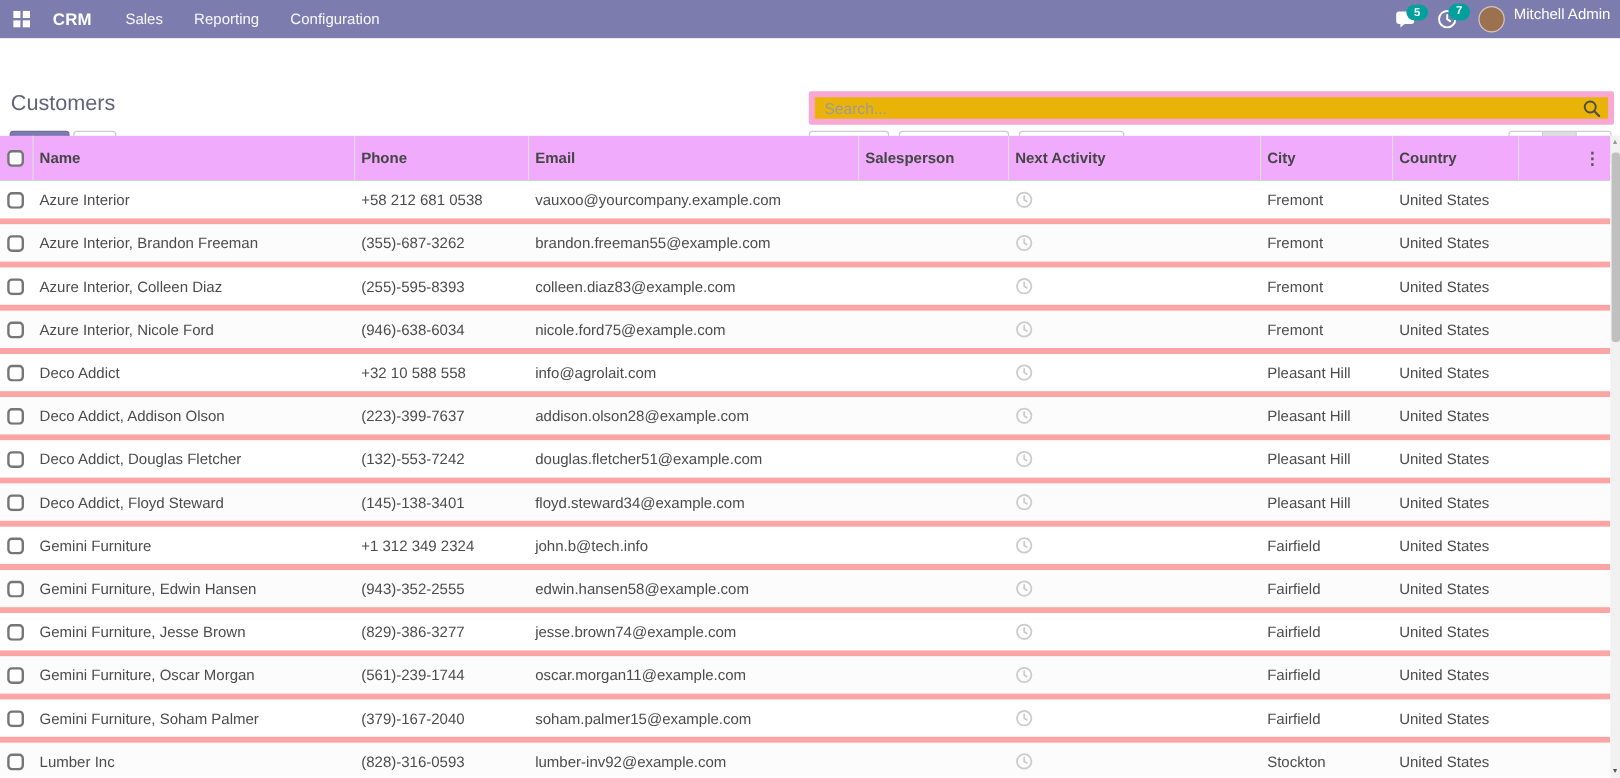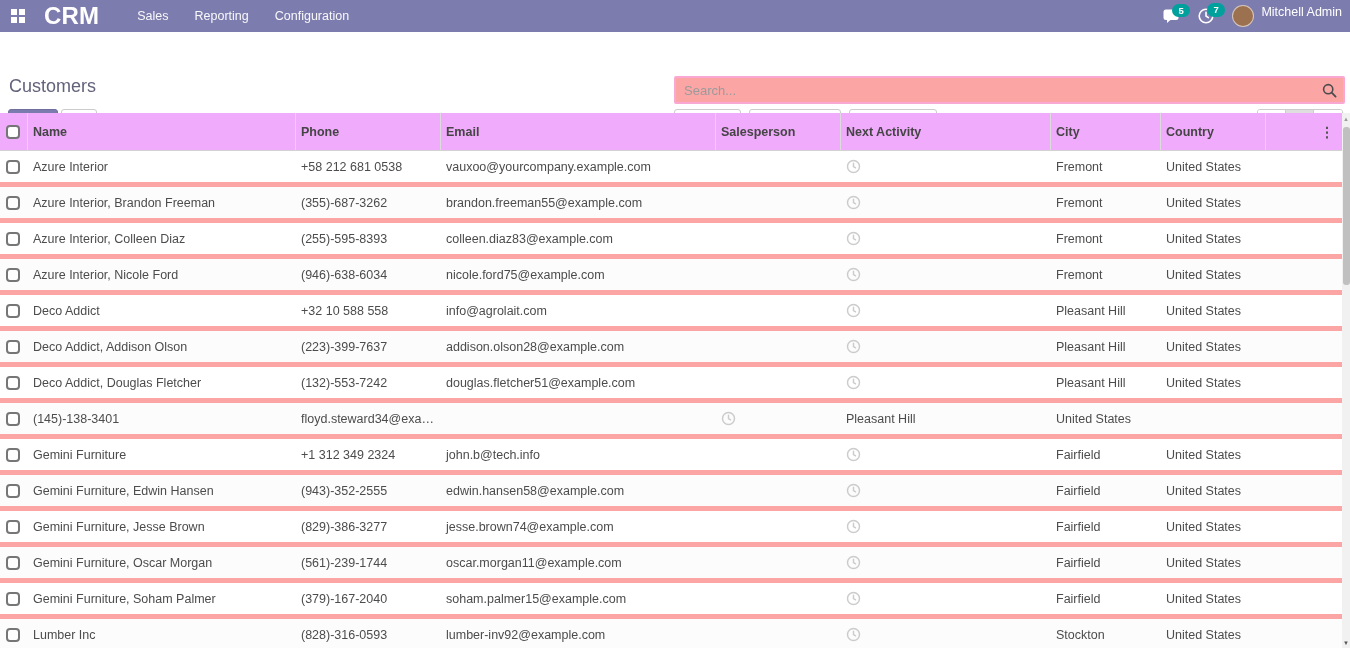--- a/index.html
+++ b/index.html
@@ -4,40 +4,40 @@
 <style>
   * { margin:0; padding:0; box-sizing:border-box; }
   html,body { width:1350px; height:648px; overflow:hidden; background:#fff;
               font-family:"Liberation Sans", sans-serif; color:#4c4c4c; }
 
   
   .navbar { height:32px; background:#7d7cae; display:flex; align-items:center;
             color:#fff; position:relative; }
   .apps-toggle { width:32px; height:32px; display:flex; align-items:center;
                  justify-content:center; cursor:pointer; margin-left:2px; }
-  .brand { font-size:24px; font-weight:bold; margin-left:10px; margin-right:38px; letter-spacing:.2px; }
+  .brand { font-size:14px; font-weight:bold; margin-left:10px; margin-right:28px; letter-spacing:.2px; }
   .nav-menu { display:flex; gap:26px; font-size:12.5px; }
   .nav-menu .menu-item { cursor:pointer; opacity:.95; }
   .nav-right { position:absolute; right:8px; top:0; height:32px; display:flex;
                align-items:center; gap:18px; }
   .icon-badge-wrap { position:relative; display:flex; align-items:center; }
   .badge { position:absolute; top:-5px; left:9px; background:#00a09d; color:#fff;
            font-size:9.5px; font-weight:bold; border-radius:9px; padding:2px 6px;
            line-height:1; }
   .user-block { display:flex; align-items:flex-start; gap:7px; }
   .avatar { width:22px; height:22px; border-radius:50%;
             background:radial-gradient(circle at 35% 30%, #d8b490 0 35%, #8a5d3b 70%, #4e3categorical520 100%);
             background-color:#9c7150; border:1px solid rgba(255,255,255,.6); }
   .user-name { font-size:12.5px; }
 
   
   .control-panel { position:relative; height:81px; background:#fff;padding-left:44px; }
   .page-title { position:absolute; left:9px; top:44px; font-size:18px; color:#62627b; }
   .search-box { position:absolute; left:674px; right:5px; top:44px; height:28px;
-                border:2px solid #f9a8d4; border-radius:2px; background:#fca5a5;
+                border:5px solid #f9a8d4; border-radius:2px; background:#eab308;
                 display:flex; align-items:center; }
   .search-box input { flex:1; border:none; outline:none; font-size:13px; color:#4c4c4c;
                       padding:0 8px; font-family:inherit; background:transparent; }
   .search-box input::placeholder { color:#9b9b9b; }
   .search-btn { width:28px; height:26px; display:flex; align-items:center;
                 justify-content:center; cursor:pointer; }
 
   .btn { display:inline-flex; align-items:center; justify-content:center; gap:6px;
          height:28px; border:1px solid #ccc; border-radius:3px; background:#fff;
          font-size:13px; color:#3c3c3c; cursor:pointer; font-family:inherit; }
@@ -362,20 +362,21 @@
     </div>
     <div class="td">Pleasant Hill</div>
     <div class="td">United States</div>
     <div class="td"></div>
   </div>
 
   <div class="tr">
     <div class="td">
       <span class="checkbox"></span>
     </div>
+    <div class="td">Deco Addict, Floyd Steward</div>
     <div class="td">(145)-138-3401</div>
     <div class="td">floyd.steward34@example.com</div>
     <div class="td"></div>
     <div class="td clock-cell">
       <svg width="15" height="15" viewBox="0 0 16 16">
         <circle cx="8" cy="8" r="6.4" fill="none" stroke="#cccccc" stroke-width="1.6"></circle>
         <path d="M8 4.6 V8 L10.2 9.4" fill="none" stroke="#cccccc" stroke-width="1.6" stroke-linecap="round"></path>
       </svg>
     </div>
     <div class="td">Pleasant Hill</div>

